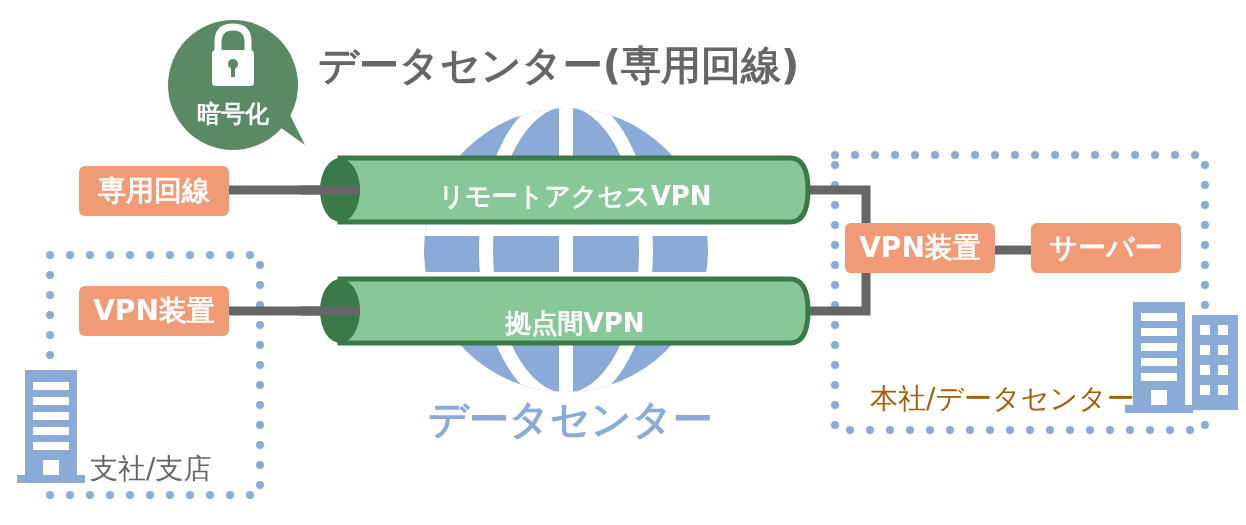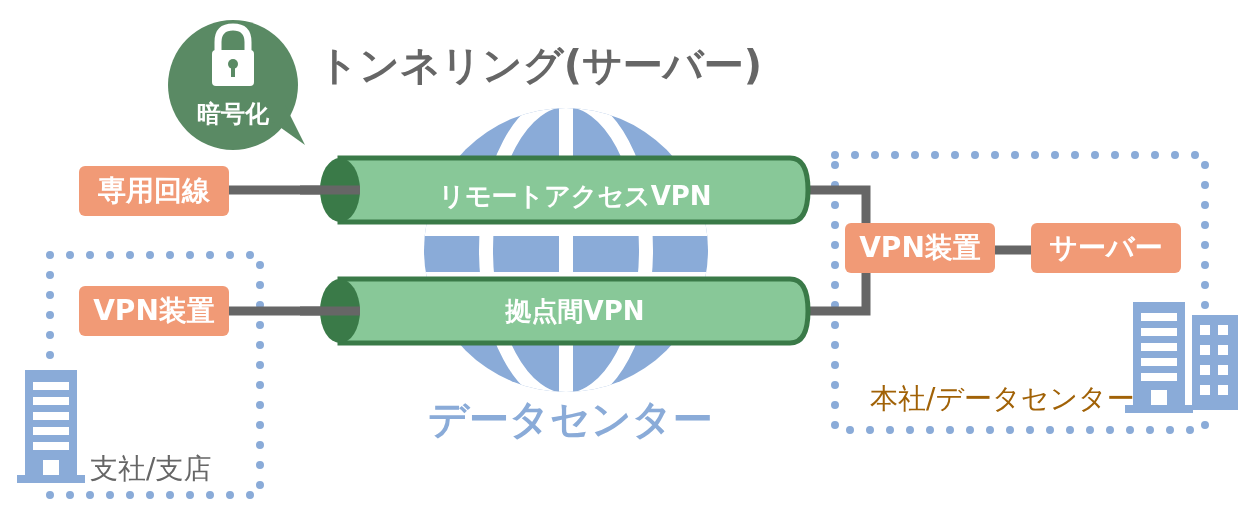--- a/index.html
+++ b/index.html
@@ -97,26 +97,26 @@
       <rect x="1200" y="345" width="10" height="10"></rect>
         <rect x="1218" y="345" width="10" height="10"></rect>
       <rect x="1200" y="365" width="10" height="10"></rect>
         <rect x="1218" y="365" width="10" height="10"></rect>
       <rect x="1200" y="385" width="10" height="10"></rect>
         <rect x="1218" y="385" width="10" height="10"></rect>
     </g>
   </g>
 </svg>
 
-<div class="lbl" style="left:318px; top:38px; font-size:40px; color:#666666;">トンネリング(サーバー)</div>
+<div class="lbl" style="left:318px; top:38px; font-size:40px; color:#666666;">データセンター(専用回線)</div>
 
 <div class="lbl" style="left:197px; top:98px; font-size:24px; color:#fff;">暗号化</div>
 
 <div class="tube-text" style="left:360px; top:160px; width:430px; height:60px;margin-top:6px;">リモートアクセスVPN</div>
-<div class="tube-text" style="left:360px; top:281px; width:430px; height:60px;">拠点間VPN</div>
+<div class="tube-text" style="left:360px; top:293px; width:430px; height:60px;">拠点間VPN</div>
 
 <div class="box" style="left:79px; top:166px; width:150px; height:50px;">専用回線</div>
 <div class="box" style="left:79px; top:286px; width:150px; height:50px;">VPN装置</div>
 
 <div class="box" style="left:845px; top:223px; width:150px; height:50px;">VPN装置</div>
 <div class="box" style="left:1031px; top:223px; width:150px; height:50px;">サーバー</div>
 
 <div class="lbl" style="left:428px; top:392px; font-size:40px; color:#8aabd8;">データセンター</div>
 
 <div class="lbl" style="left:90px; top:450px; font-size:28px; font-weight:normal; color:#666666;">支社/支店</div>

